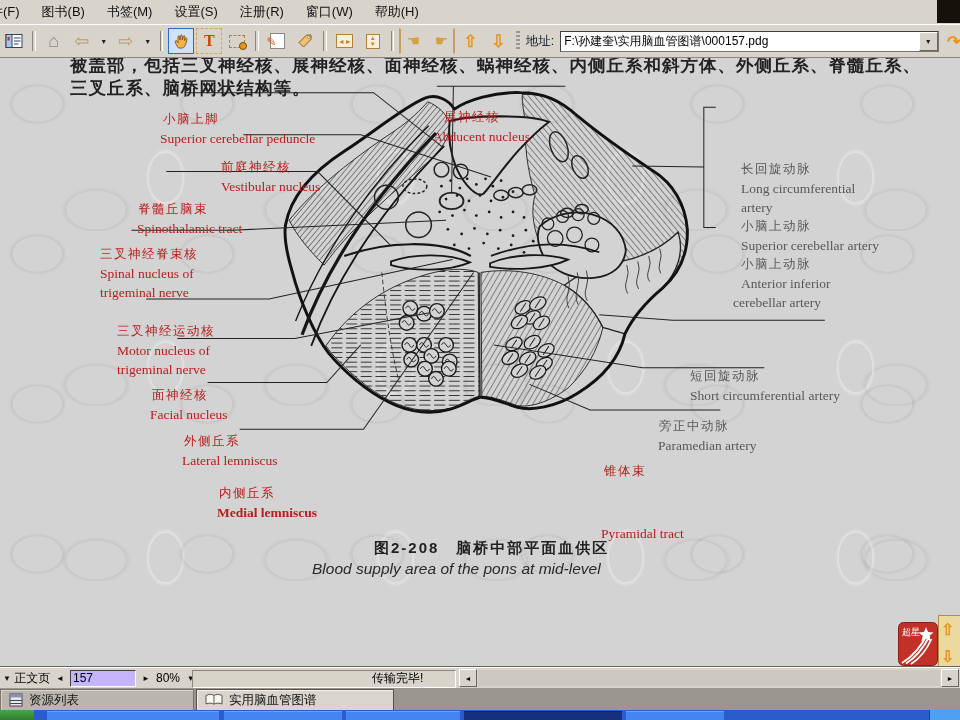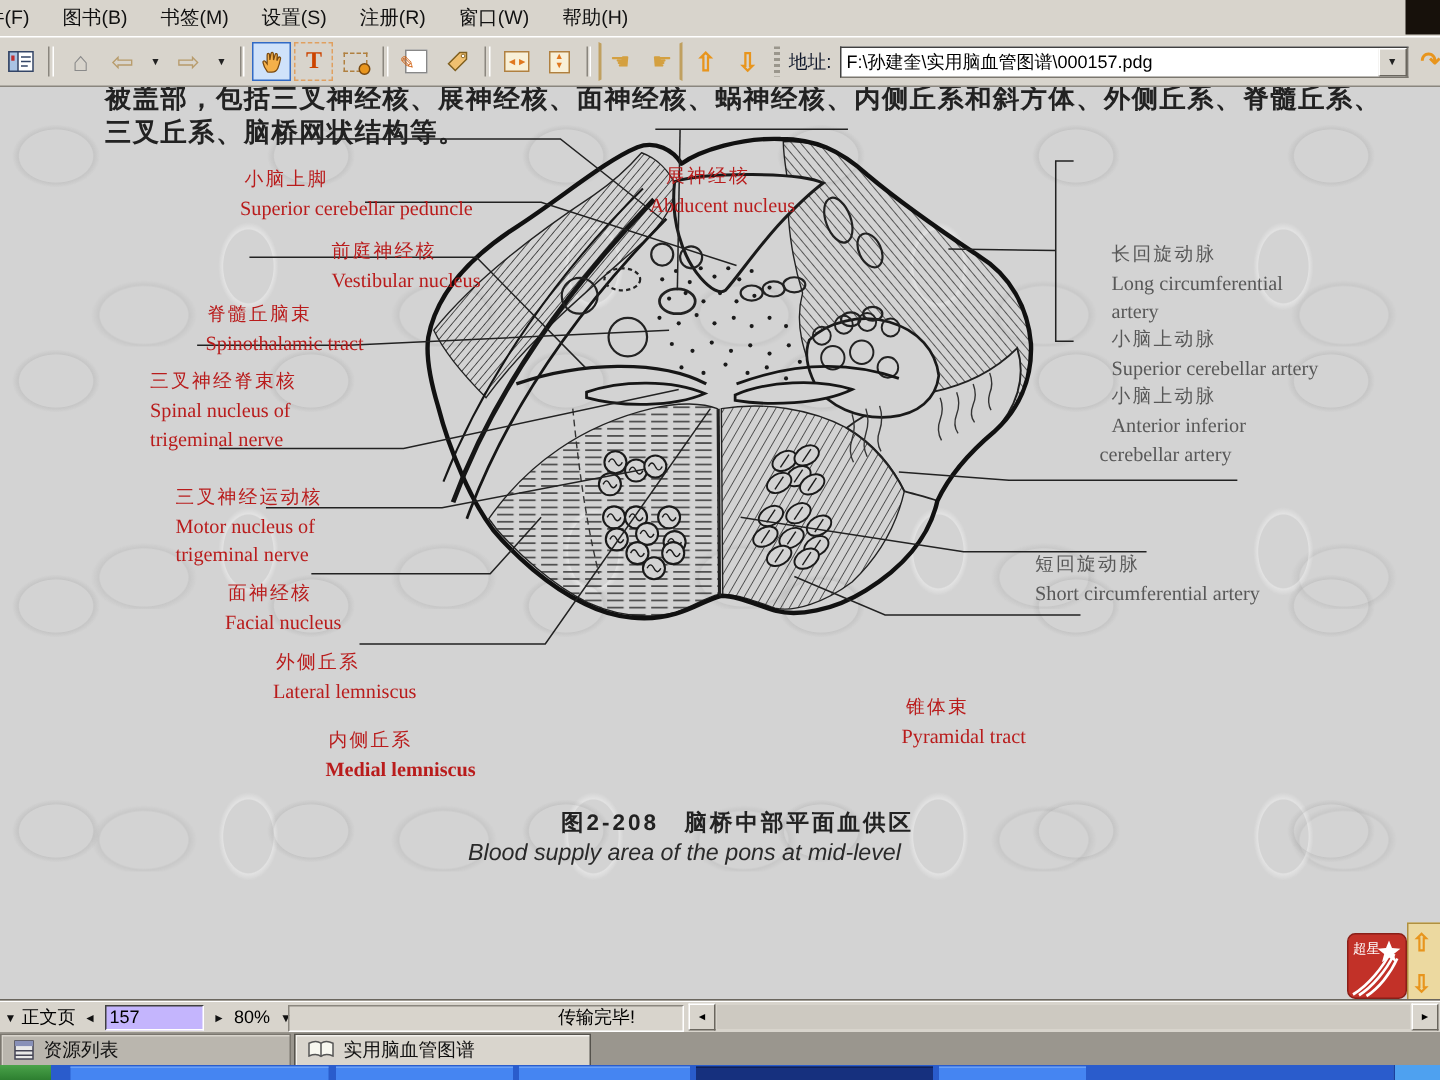--- a/index.html
+++ b/index.html
@@ -449,23 +449,27 @@
     <span class="cn">小脑上动脉</span>
     <span class="en">Superior cerebellar artery</span>
     <span class="cn">小脑上动脉</span>
     <span class="en">Anterior inferior</span>
     <span class="en" style="margin-left:-8px;">cerebellar artery</span>
   </div>
   <div class="lbl faint" style="left:690px;top:367px;">
     <span class="cn">短回旋动脉</span>
     <span class="en">Short circumferential artery</span>
   </div>
+  <div class="lbl faint" style="left:659px;top:417px;">
+    <span class="cn">旁正中动脉</span>
+    <span class="en" style="margin-left:-1px;">Paramedian artery</span>
+  </div>
   <div class="lbl" style="left:604px;top:462px;">
     <span class="cn">锥体束</span>
-    <span class="en" style="margin-left:-3px;">Pyramidal tract</span>
+    <span class="en" style="margin-left:-3px;margin-top:43px;">Pyramidal tract</span>
   </div>
 
   <div class="cap-cn">图2-208　脑桥中部平面血供区</div>
   <div class="cap-en">Blood supply area of the pons at mid-level</div>
 
   <div class="navpad">
     <span>⇧</span>
     <span>⇩</span>
   </div>
   <svg class="sslogo" viewBox="0 0 40 44">

